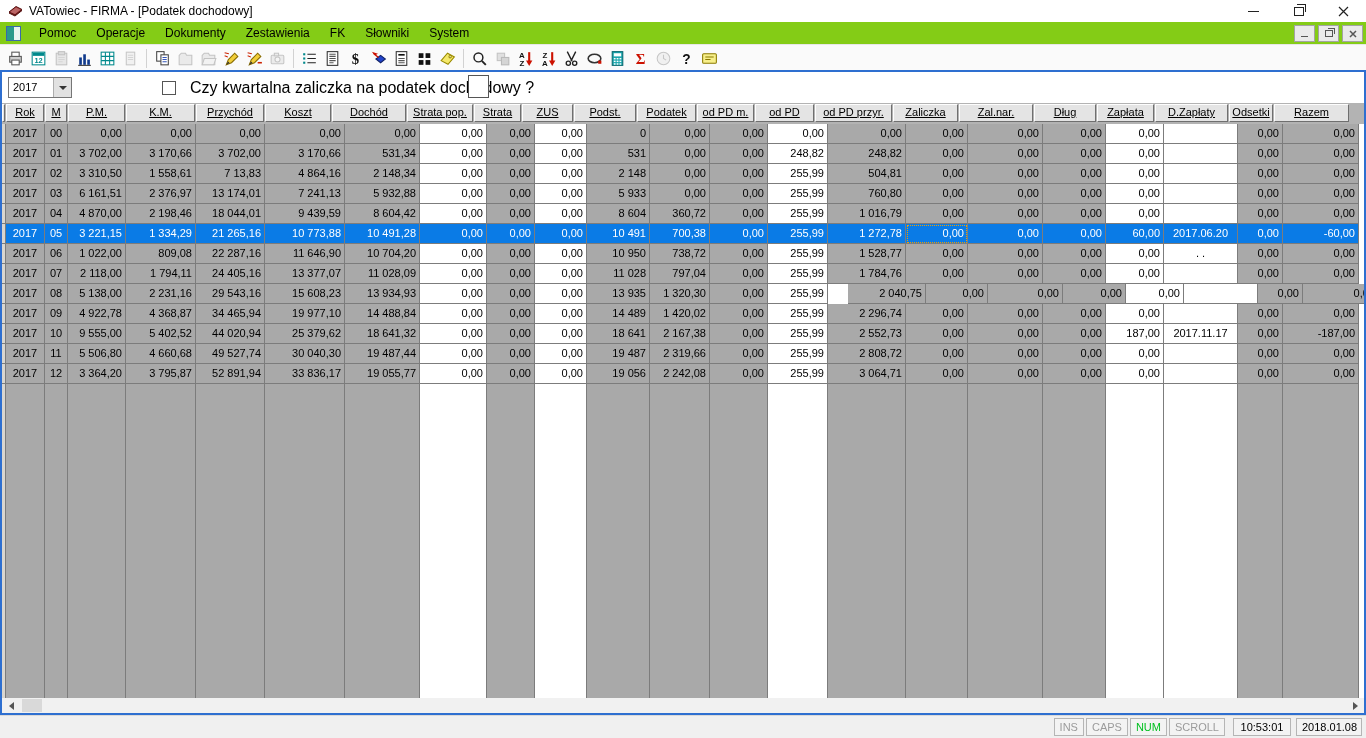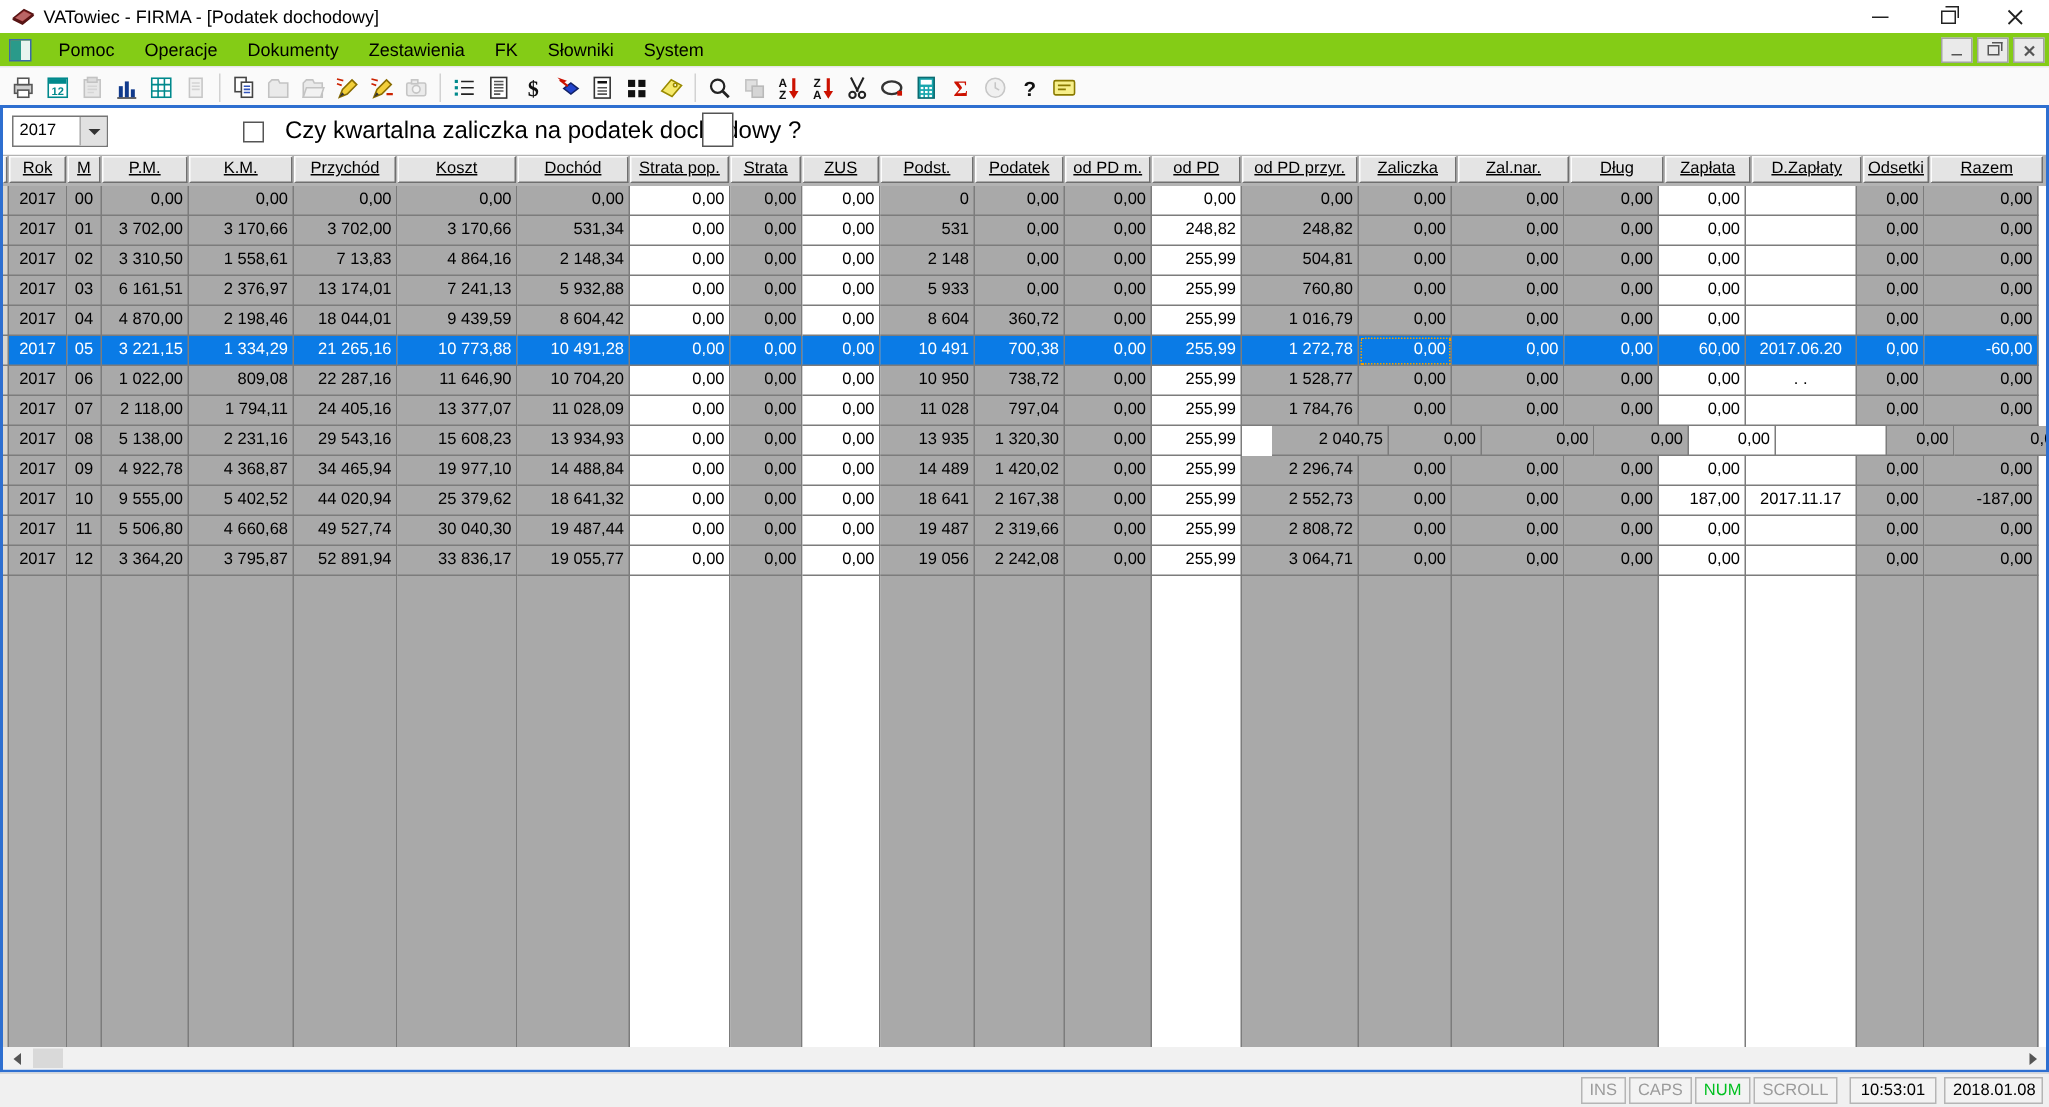--- a/index.html
+++ b/index.html
@@ -364,21 +364,21 @@
   </div>
 
   <div class="grid">
     <div class="ghead" id="ghead">
         <div class="hstub"></div>
         <div class="hcell" style="width: 38px;">Rok</div>
         <div class="hcell" style="width: 22px;">M</div>
         <div class="hcell" style="width: 57px;">P.M.</div>
         <div class="hcell" style="width: 69px;">K.M.</div>
         <div class="hcell" style="width: 68px;">Przychód</div>
-        <div class="hcell" style="width: 79px;">Koszt</div>
+        <div class="hcell" style="width: 66px;">Koszt</div>
         <div class="hcell" style="width: 74px;">Dochód</div>
         <div class="hcell" style="width: 66px;">Strata pop.</div>
         <div class="hcell" style="width: 47px;">Strata</div>
         <div class="hcell" style="width: 51px;">ZUS</div>
         <div class="hcell" style="width: 62px;">Podst.</div>
         <div class="hcell" style="width: 59px;">Podatek</div>
         <div class="hcell" style="width: 57px;">od PD m.</div>
         <div class="hcell" style="width: 59px;">od PD</div>
         <div class="hcell" style="width: 77px;">od PD przyr.</div>
         <div class="hcell" style="width: 65px;">Zaliczka</div>

